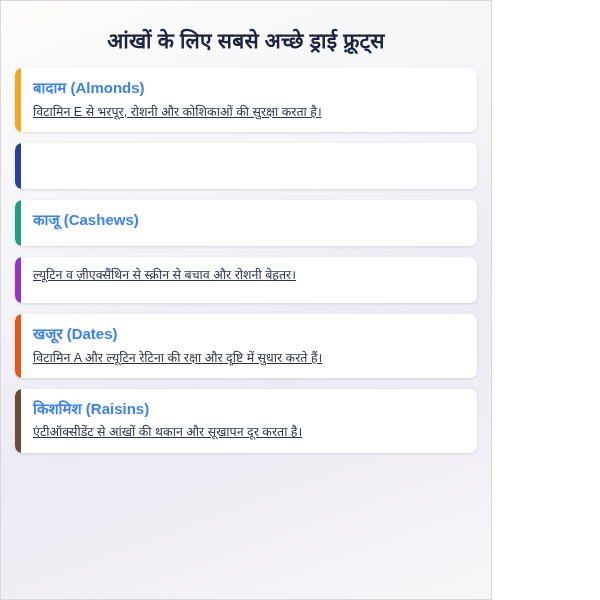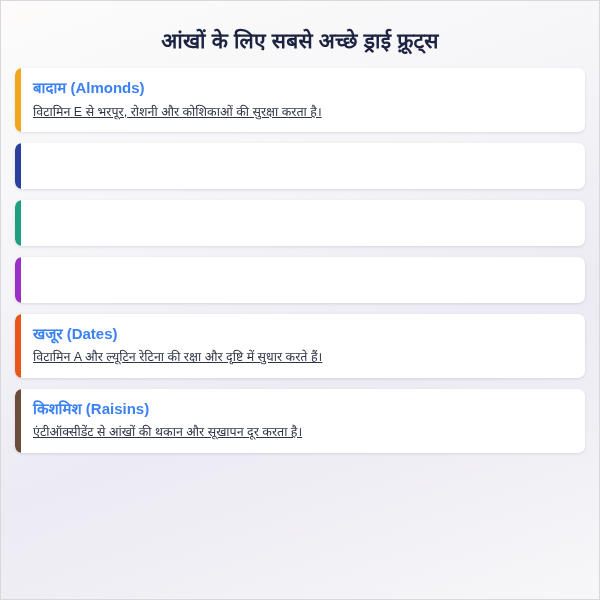--- a/index.html
+++ b/index.html
@@ -7,21 +7,21 @@
     padding: 0;
   }
   body {
     width: 600px;
     height: 600px;
     font-family: "Liberation Sans", sans-serif;
     background: #ffffff;
   }
   .page {
     position: relative;
-    width: 600px;
+    width: 492px;
     height: 600px;
     box-sizing: border-box;
     border: 1px solid #d8d8dd;
     background: linear-gradient(160deg, #fdfcfb 0%, #f4f3f7 38%, #eceaf3 62%, #f7f6f8 100%);
     overflow: hidden;
   }
   .inner {
     position: absolute;
     left: 14px;
     top: 12px;
@@ -90,23 +90,25 @@
 
       <div class="card" style="--accent:#f2a51e">
         <div class="card-title">बादाम (Almonds)</div>
         <div class="card-desc">विटामिन E से भरपूर, रोशनी और कोशिकाओं की सुरक्षा करता है।</div>
       </div>
 
       <div class="card" style="--accent:#2b3f9e">
       </div>
 
       <div class="card" style="--accent:#1f9e84">
+        <div class="card-title">काजू (Cashews)</div>
       </div>
 
       <div class="card" style="--accent:#9b30c9">
+        <div class="card-desc">ल्यूटिन व ज़ीएक्सैंथिन से स्क्रीन से बचाव और रोशनी बेहतर।</div>
       </div>
 
       <div class="card" style="--accent:#e8561c">
         <div class="card-title">खजूर (Dates)</div>
         <div class="card-desc">विटामिन A और ल्यूटिन रेटिना की रक्षा और दृष्टि में सुधार करते हैं।</div>
       </div>
 
       <div class="card" style="--accent:#6b4b3a">
         <div class="card-title">किशमिश (Raisins)</div>
         <div class="card-desc">एंटीऑक्सीडेंट से आंखों की थकान और सूखापन दूर करता है।</div>

